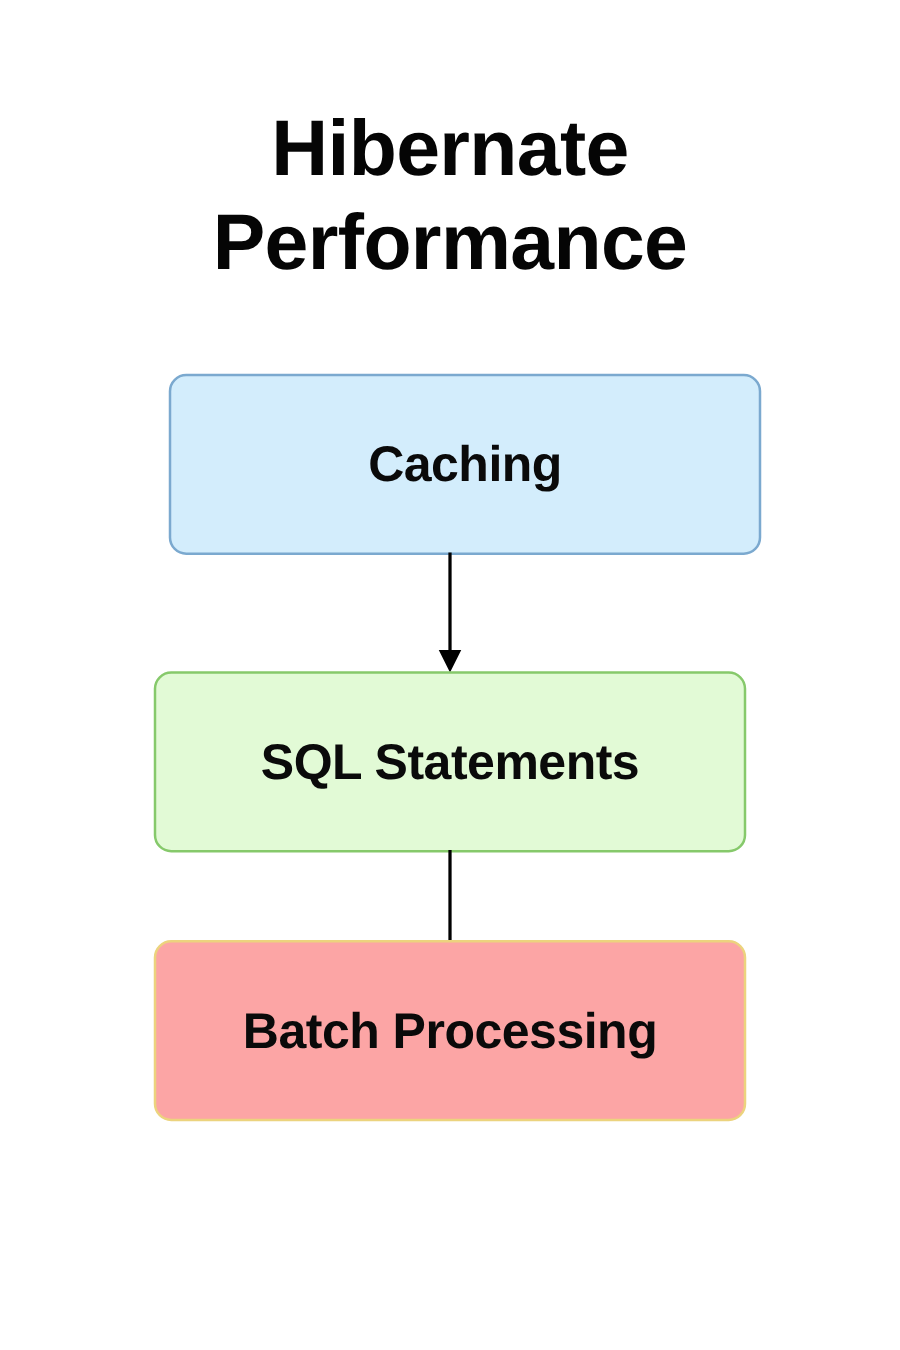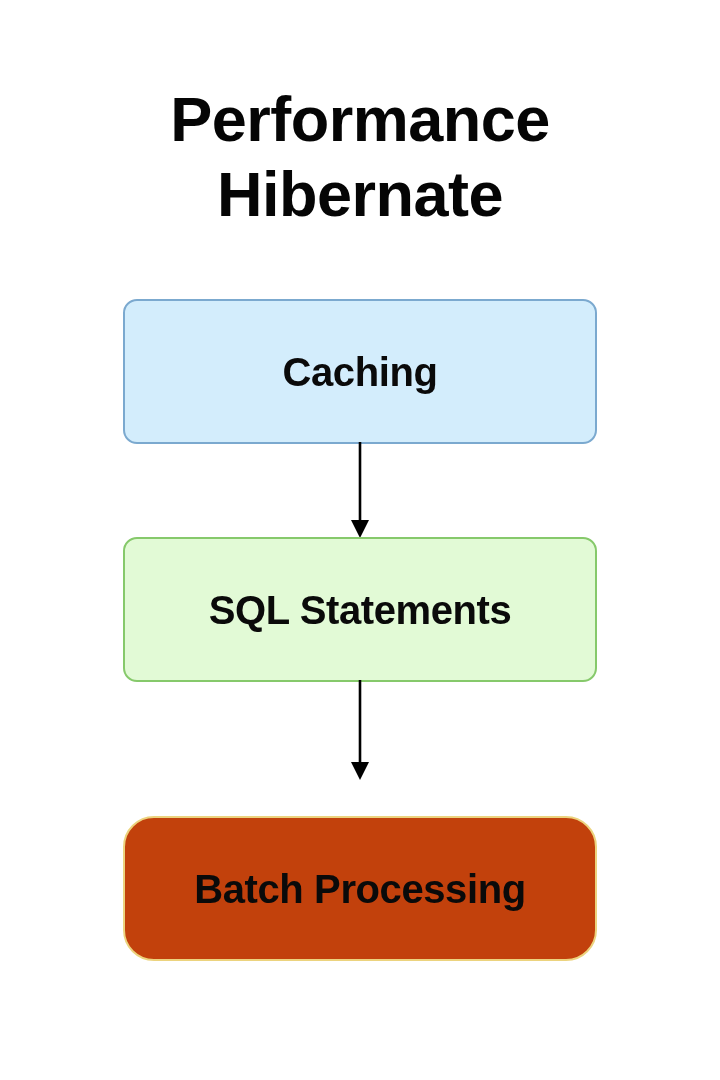--- a/index.html
+++ b/index.html
@@ -61,32 +61,32 @@
     font-weight: 600;
     color: #0a0a0a;
     letter-spacing: -0.4px;
     white-space: nowrap;
   }
 
   #node-caching {
     top: 299px;
     background: #d3edfc;
     border-color: #7ba9cf;
+    margin-left: 12px;
   }
   #node-sql {
     top: 537px;
     background: #e2fad6;
     border-color: #86c96b;
     text-align: right;
   }
   #node-batch {
-    top: 816px;
-    background: #c2410c;
+    top: 752px;
+    background: #fca5a5;
     border-color: #ecd37e;
-    border-radius: 31px;
   }
 
   
   .connector {
     position: absolute;
     left: 340px;
     width: 40px;
   }
   #connector-1 {
     top: 442px;
@@ -102,22 +102,22 @@
     height: 100%;
     overflow: visible;
   }
 </style>
 </head>
 <body>
 
 <div id="diagram-root">
 
   <div class="title-block">
+    <span class="title-line">Hibernate</span>
     <span class="title-line">Performance</span>
-    <span class="title-line">Hibernate</span>
   </div>
 
   <div class="node" id="node-caching">
     <span class="node-label">Caching</span>
   </div>
 
   <div class="connector" id="connector-1">
     <svg viewBox="0 0 40 97" preserveAspectRatio="none" aria-hidden="true">
       <line x1="20" y1="0" x2="20" y2="82" stroke="#000000" stroke-width="2.6"></line>
       <polygon points="20,96 11,78 29,78" fill="#000000"></polygon>

